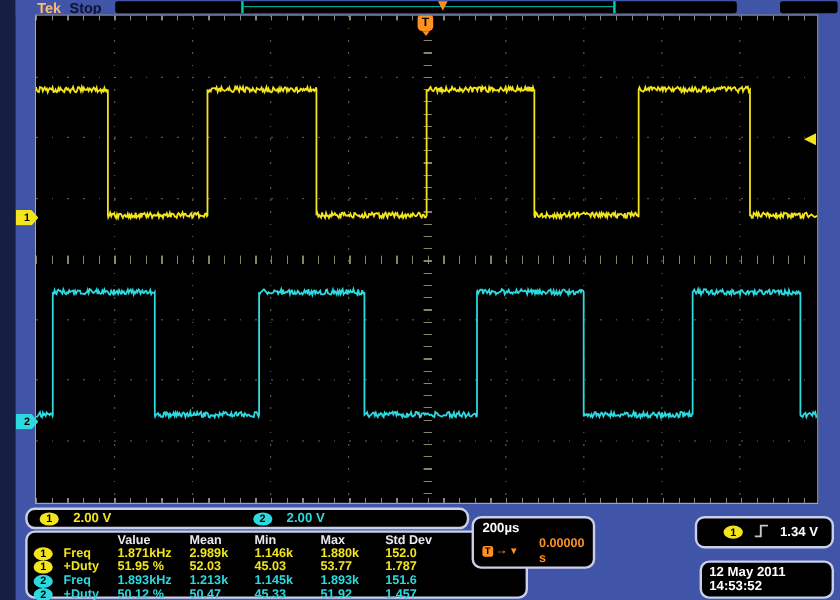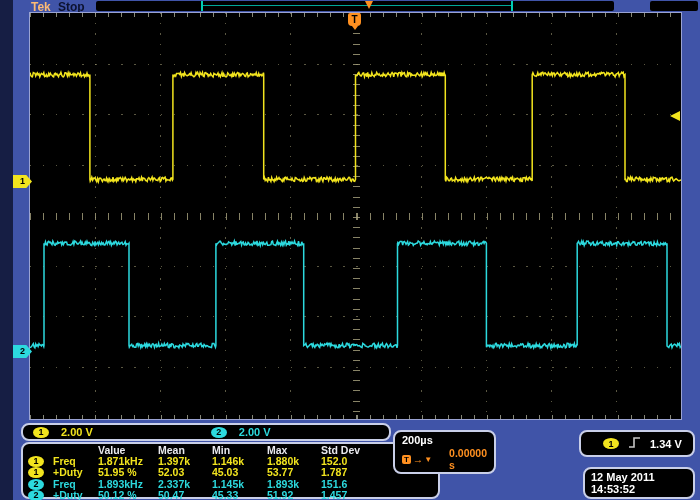--- a/index.html
+++ b/index.html
@@ -149,21 +149,21 @@
       <span>Min</span>
       <span>Max</span>
       <span>Std Dev</span>
     </div>
     <div class="mrow y">
       <span class="mlabel">
           <span class="badge">1</span>
           <span class="nm">Freq</span>
         </span>
       <span>1.871kHz</span>
-      <span>1.397k</span>
+      <span>2.989k</span>
       <span>1.146k</span>
       <span>1.880k</span>
       <span>152.0</span>
     </div>
     <div class="mrow y">
       <span class="mlabel">
           <span class="badge">1</span>
           <span class="nm">+Duty</span>
         </span>
       <span>51.95 %</span>
@@ -171,21 +171,21 @@
       <span>45.03</span>
       <span>53.77</span>
       <span>1.787</span>
     </div>
     <div class="mrow b">
       <span class="mlabel">
           <span class="badge c2">2</span>
           <span class="nm">Freq</span>
         </span>
       <span>1.893kHz</span>
-      <span>2.337k</span>
+      <span>1.213k</span>
       <span>1.145k</span>
       <span>1.893k</span>
       <span>151.6</span>
     </div>
     <div class="mrow b">
       <span class="mlabel">
           <span class="badge c2">2</span>
           <span class="nm">+Duty</span>
         </span>
       <span>50.12 %</span>

